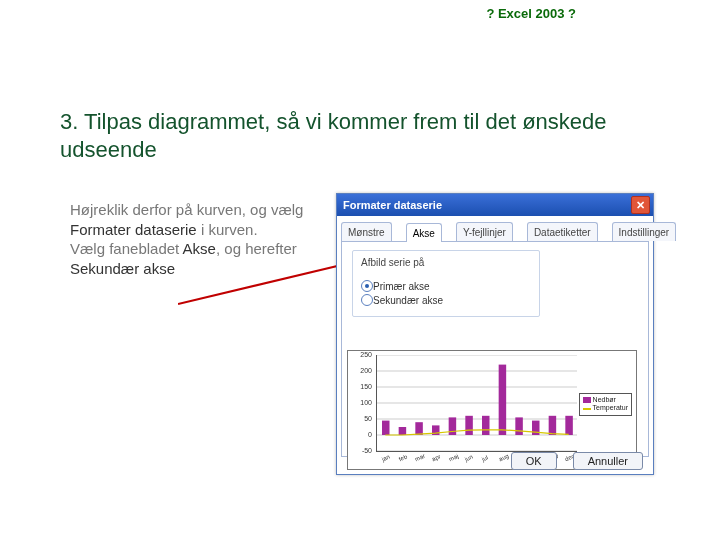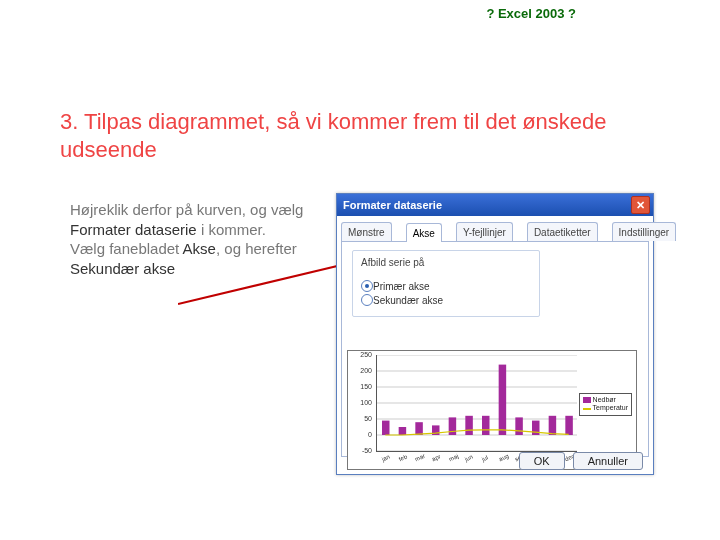--- a/index.html
+++ b/index.html
@@ -1,18 +1,18 @@
 <!DOCTYPE html>
 <html><head>
 <meta charset="utf-8">
 <style>
   html,body{margin:0;padding:0;width:720px;height:540px;background:#fff;font-family:Verdana,Geneva,sans-serif;color:#222;}
   .page{position:relative;width:604px;height:540px;}
   .hdr{position:absolute;top:6px;right:28px;font-size:13px;font-weight:bold;color:#0a6a0a;}
-  .title{position:absolute;left:60px;top:108px;width:580px;font-size:22px;color:#ef4444;line-height:1.25;}
+  .title{position:absolute;left:60px;top:108px;width:580px;font-size:22px;color:#14532d;line-height:1.25;}
   .body{position:absolute;left:70px;top:200px;width:250px;font-size:15px;color:#777;line-height:1.3;}
   .body .em{color:#333;}
   .arrow{position:absolute;left:178px;top:204px;pointer-events:none;}
 
   .dlg{position:absolute;left:336px;top:193px;width:316px;height:280px;border:1px solid #5a7fbf;background:#fff;box-shadow:0 0 3px rgba(0,0,0,.25);font-family:Tahoma,sans-serif;}
   .dlg-title{height:22px;background:linear-gradient(#3a6fd8,#1b4fb0);display:flex;align-items:center;justify-content:space-between;padding:0 3px 0 6px;color:#fff;font-size:11px;font-weight:bold;}
   .dlg-close{width:17px;height:16px;background:#e15638;border:1px solid #b03020;border-radius:2px;display:flex;align-items:center;justify-content:center;color:#fff;font-size:11px;line-height:1;}
   .tabs{display:flex;gap:14px;margin:6px 4px 0 4px;font-size:10px;color:#444;}
   .tab{border:1px solid #a8b8d8;border-bottom:none;padding:4px 6px 3px 6px;background:#f4f6fb;border-radius:3px 3px 0 0;white-space:nowrap;}
   .tab.active{background:#fff;color:#000;font-weight:normal;position:relative;top:1px;}
@@ -28,35 +28,35 @@
   .grid line{stroke:#999;stroke-width:.5;}
   .bars rect{fill:#a3299b;}
   .line-series{stroke:#d6c800;stroke-width:1.2;fill:none;}
   .ylab{position:absolute;left:2px;font-size:7px;color:#333;text-align:right;width:22px;}
   .legend{position:absolute;right:4px;top:42px;border:1px solid #555;background:#fff;font-size:7px;padding:2px 3px;line-height:1.2;}
   .legend .sw{display:inline-block;width:8px;height:6px;margin-right:2px;vertical-align:middle;}
   .legend .ln{display:inline-block;width:8px;height:0;border-top:2px solid #d6c800;margin-right:2px;vertical-align:middle;}
   .xticks{position:absolute;left:28px;bottom:0;width:200px;height:14px;}
   .xt{position:absolute;font-size:6px;color:#333;transform:rotate(-25deg);transform-origin:left top;white-space:nowrap;}
 
-  .btns{position:absolute;left:0;right:0;bottom:4px;display:flex;justify-content:flex-end;gap:8px;padding:0 10px;}
+  .btns{position:absolute;left:0;right:0;bottom:4px;display:flex;justify-content:flex-end;gap:16px;padding:0 10px;}
   .btn{font-size:11px;border:1px solid #7a8aa8;background:#f2f4f8;border-radius:3px;padding:2px 14px;color:#222;}
 
 </style>
 </head>
 <body>
 
 <div class="page">
   <div class="hdr">? Excel 2003 ?</div>
 
   <div class="title">3. Tilpas diagrammet, så vi kommer frem til det ønskede udseende</div>
 
   <div class="body">
     <span>Højreklik derfor på kurven, og vælg</span>
-    <span class="em">Formater dataserie</span><span> i kommer.</span><br>
+    <span class="em">Formater dataserie</span><span> i kurven.</span><br>
     <span>Vælg fanebladet </span><span class="em">Akse</span><span>, og herefter </span><br>
     <span class="em">Sekundær akse</span>
   </div>
 
   <svg class="arrow" width="200" height="110">
     <defs>
       <marker id="ah" markerWidth="8" markerHeight="8" refX="6" refY="3" orient="auto">
         <path d="M0,0 L7,3 L0,6 Z" fill="#c00000"></path>
       </marker>
     </defs>

